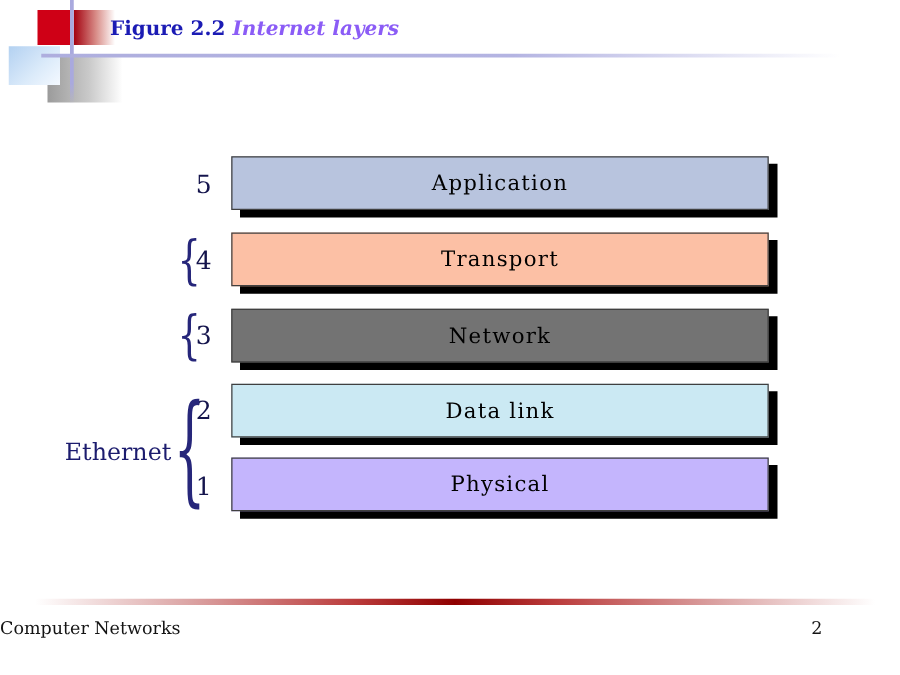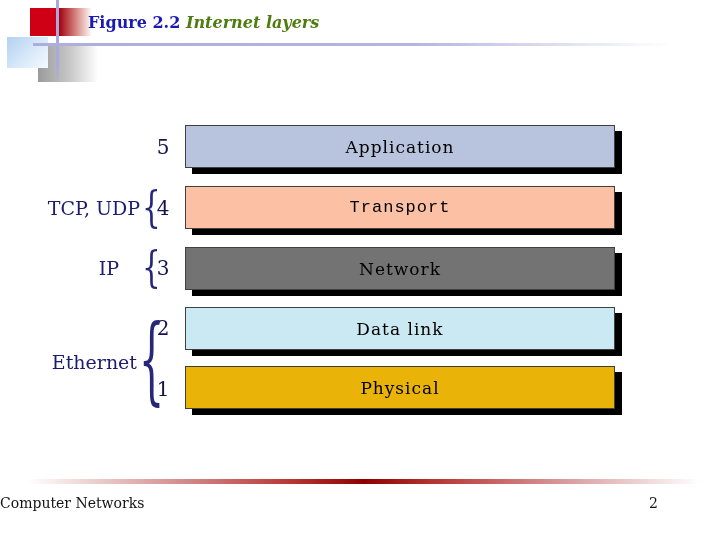--- a/index.html
+++ b/index.html
@@ -20,21 +20,21 @@
     background:linear-gradient(135deg,#b3d1f1 0%,#dcebfa 60%,#f4f9ff 100%);}
   .deco-red-square{left:30px;top:8px;width:26px;height:28px;background:#cf0016;}
   .deco-red-fade{left:59px;top:8px;width:33px;height:28px;
     background:linear-gradient(to right,#a3000e 0%,#d98f8a 55%,#ffffff 100%);}
   .deco-vline{left:56px;top:0;width:3px;height:83px;
     background:linear-gradient(to bottom,#a9a9de 80%,rgba(169,169,222,0) 100%);}
   .deco-hline{left:33px;top:43px;width:687px;height:3px;
     background:linear-gradient(to right,#aeaede 0%,#b4b4e2 55%,rgba(255,255,255,0) 93%);}
 
   .figure-label{left:88px;top:13px;font-size:16px;font-weight:bold;color:#1b1bb4;white-space:nowrap;}
-  .figure-title{left:186px;top:13px;font-size:16px;font-weight:bold;font-style:italic;color:#4d7c0f;white-space:nowrap;}
+  .figure-title{left:186px;top:13px;font-size:16px;font-weight:bold;font-style:italic;color:#8b5cf6;white-space:nowrap;}
 
   
   .layer-box{
     left:185px;width:430px;height:43px;box-sizing:border-box;
     border:1px solid #404040;
     box-shadow:7px 6px 0 #000;
     display:flex;align-items:center;justify-content:center;
     font-size:17px;letter-spacing:1px;color:#000;
   }
   .box-0{top:125px;} .box-1{top:186px;} .box-2{top:247px;}
@@ -80,37 +80,35 @@
 
   <div class="abs layer-number num-0">5</div>
   <div class="abs layer-number num-1">4</div>
   <div class="abs layer-number num-2">3</div>
   <div class="abs layer-number num-3">2</div>
   <div class="abs layer-number num-4">1</div>
 
   <div class="abs layer-box box-0" style="background: rgb(184, 196, 222);">
     <span>Application</span>
   </div>
-  <div class="abs layer-box box-1" style="background: rgb(252, 192, 165); font-family: Liberation Mono, monospace;">
+  <div class="abs layer-box box-1" style="background: rgb(252, 192, 165);">
     <span>Transport</span>
   </div>
   <div class="abs layer-box box-2" style="background: #737373;">
     <span>Network</span>
   </div>
   <div class="abs layer-box box-3" style="background: rgb(203, 233, 243);">
     <span>Data link</span>
   </div>
-  <div class="abs layer-box box-4" style="background: #eab308;">
+  <div class="abs layer-box box-4" style="background: #c4b5fd;">
     <span>Physical</span>
   </div>
 
-  <div class="abs proto-label label-tcp-udp">TCP, UDP</div>
   <div class="abs brace brace-small brace-4">{</div>
 
-  <div class="abs proto-label label-ip">IP</div>
   <div class="abs brace brace-small brace-3">{</div>
 
   <div class="abs proto-label label-ethernet">Ethernet</div>
   <div class="abs brace brace-big">{</div>
 
   <div class="abs footer-bar"></div>
   <div class="abs footer-title">Computer Networks</div>
   <div class="abs footer-page">2</div>
 
 </div>

